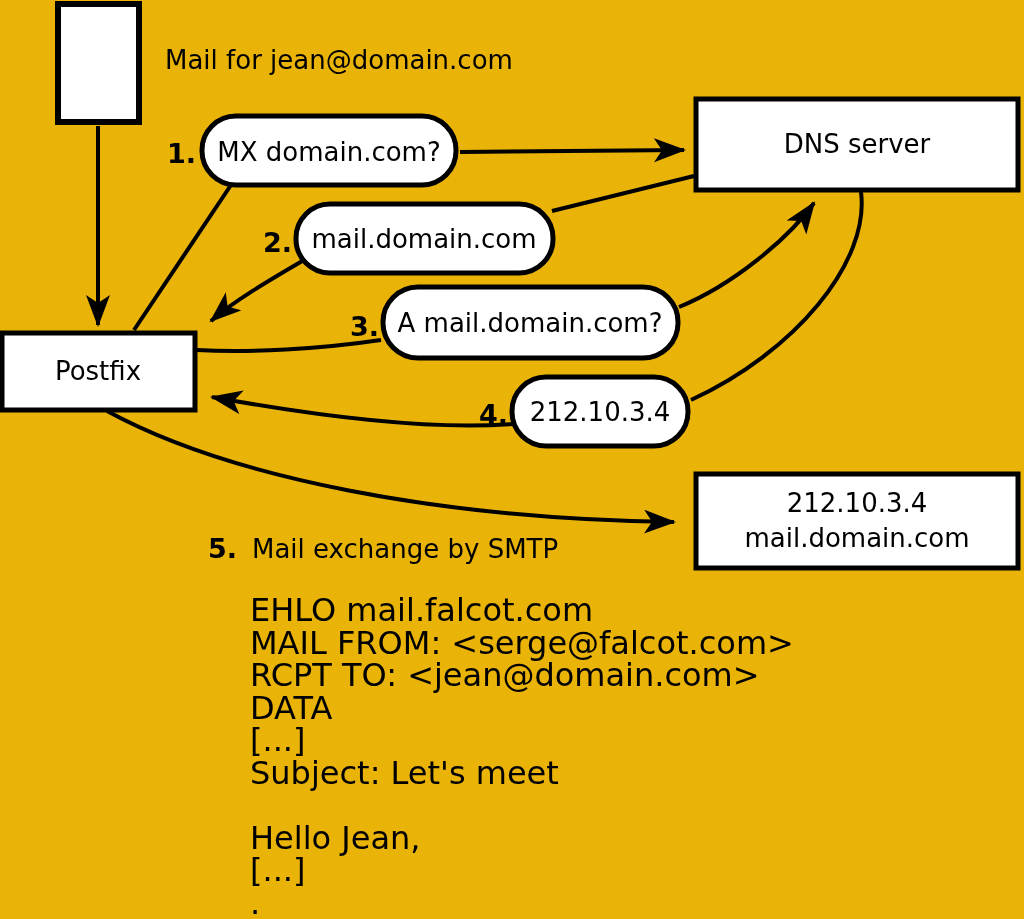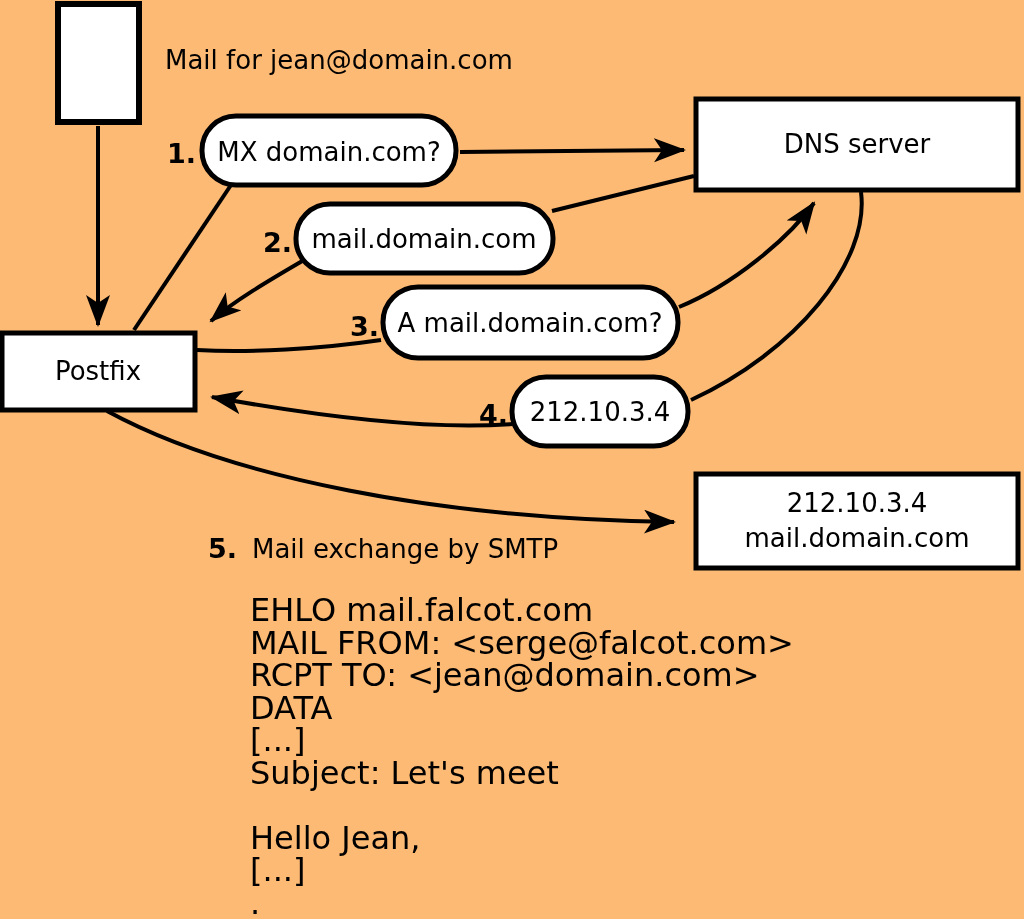--- a/index.html
+++ b/index.html
@@ -4,21 +4,21 @@
 <style>
   html, body {
     margin: 0;
     padding: 0;
     background: #ffffff;
   }
   #canvas {
     position: relative;
     width: 1024px;
     height: 919px;
-    background: #fdba74;
+    background: #eab308;
     overflow: hidden;
     font-family: "DejaVu Sans", sans-serif;
   }
   svg.diagram {
     position: absolute;
     left: 0;
     top: 0;
   }
   .shape {
     fill: #ffffff;

